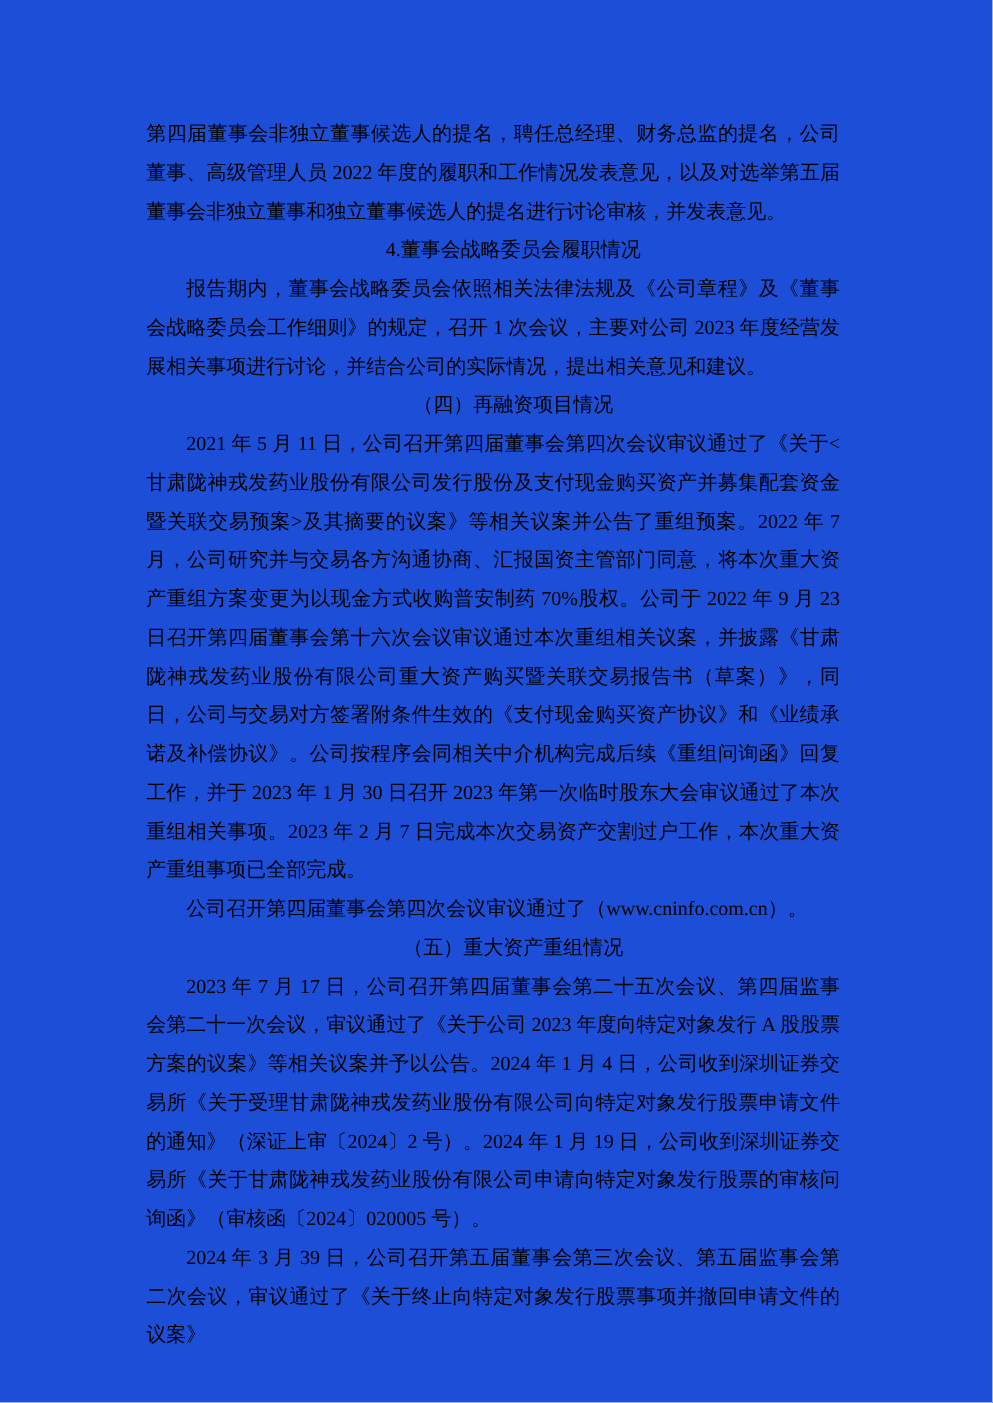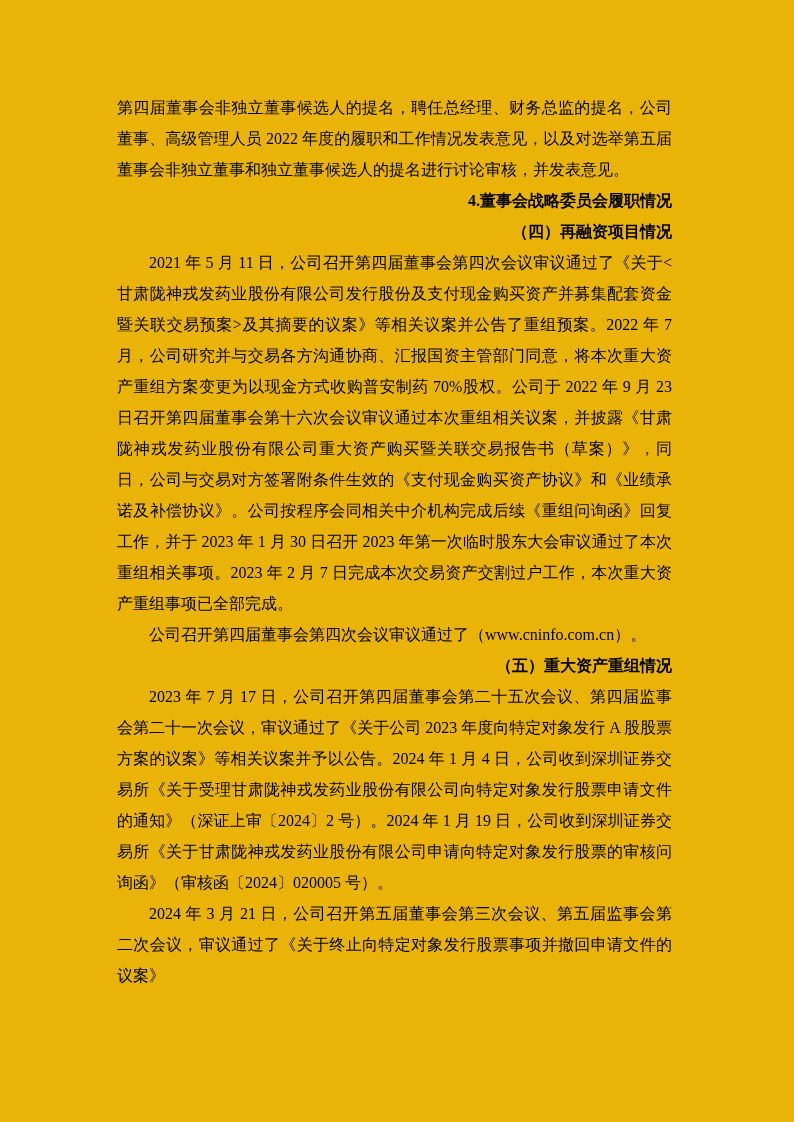--- a/index.html
+++ b/index.html
@@ -5,21 +5,21 @@
   html, body {
     margin: 0;
     padding: 0;
     background: #ffffff;
   }
   .page {
     position: relative;
     width: 794px;
     height: 1122px;
     margin: 0 auto;
-    background: #eab308;
+    background: #1d4ed8;
     overflow: hidden;
     box-sizing: border-box;
   }
   .content {
     position: absolute;
     left: 117px;
     top: 92px;
     width: 555px;
     color: #000000;
     font-family: "Liberation Serif", "DejaVu Serif", serif;
@@ -31,31 +31,32 @@
     padding: 0;
     text-align: justify;
     text-justify: inter-ideograph;
     text-indent: 2em;
     word-break: break-all;
   }
   .content p.no-indent {
     text-indent: 0;
   }
   .content p.heading {
-    font-weight: bold;
-    text-align: right;
+    font-weight: normal;
+    text-align: center;
   }
 </style>
 </head>
 <body>
 
 <div class="page">
   <div class="content">
     <p class="no-indent">第四届董事会非独立董事候选人的提名，聘任总经理、财务总监的提名，公司董事、高级管理人员 2022 年度的履职和工作情况发表意见，以及对选举第五届董事会非独立董事和独立董事候选人的提名进行讨论审核，并发表意见。</p>
     <p class="heading">4.董事会战略委员会履职情况</p>
+    <p>报告期内，董事会战略委员会依照相关法律法规及《公司章程》及《董事会战略委员会工作细则》的规定，召开 1 次会议，主要对公司 2023 年度经营发展相关事项进行讨论，并结合公司的实际情况，提出相关意见和建议。</p>
     <p class="heading">（四）再融资项目情况</p>
     <p>2021 年 5 月 11 日，公司召开第四届董事会第四次会议审议通过了《关于&lt;甘肃陇神戎发药业股份有限公司发行股份及支付现金购买资产并募集配套资金暨关联交易预案&gt;及其摘要的议案》等相关议案并公告了重组预案。2022 年 7 月，公司研究并与交易各方沟通协商、汇报国资主管部门同意，将本次重大资产重组方案变更为以现金方式收购普安制药 70%股权。公司于 2022 年 9 月 23 日召开第四届董事会第十六次会议审议通过本次重组相关议案，并披露《甘肃陇神戎发药业股份有限公司重大资产购买暨关联交易报告书（草案）》，同日，公司与交易对方签署附条件生效的《支付现金购买资产协议》和《业绩承诺及补偿协议》。公司按程序会同相关中介机构完成后续《重组问询函》回复工作，并于 2023 年 1 月 30 日召开 2023 年第一次临时股东大会审议通过了本次重组相关事项。2023 年 2 月 7 日完成本次交易资产交割过户工作，本次重大资产重组事项已全部完成。</p>
     <p>公司召开第四届董事会第四次会议审议通过了（www.cninfo.com.cn）。</p>
     <p class="heading">（五）重大资产重组情况</p>
     <p>2023 年 7 月 17 日，公司召开第四届董事会第二十五次会议、第四届监事会第二十一次会议，审议通过了《关于公司 2023 年度向特定对象发行 A 股股票方案的议案》等相关议案并予以公告。2024 年 1 月 4 日，公司收到深圳证券交易所《关于受理甘肃陇神戎发药业股份有限公司向特定对象发行股票申请文件的通知》（深证上审〔2024〕2 号）。2024 年 1 月 19 日，公司收到深圳证券交易所《关于甘肃陇神戎发药业股份有限公司申请向特定对象发行股票的审核问询函》（审核函〔2024〕020005 号）。</p>
-    <p>2024 年 3 月 21 日，公司召开第五届董事会第三次会议、第五届监事会第二次会议，审议通过了《关于终止向特定对象发行股票事项并撤回申请文件的议案》</p>
+    <p>2024 年 3 月 39 日，公司召开第五届董事会第三次会议、第五届监事会第二次会议，审议通过了《关于终止向特定对象发行股票事项并撤回申请文件的议案》</p>
   </div>
 </div>
 
 </body></html>

